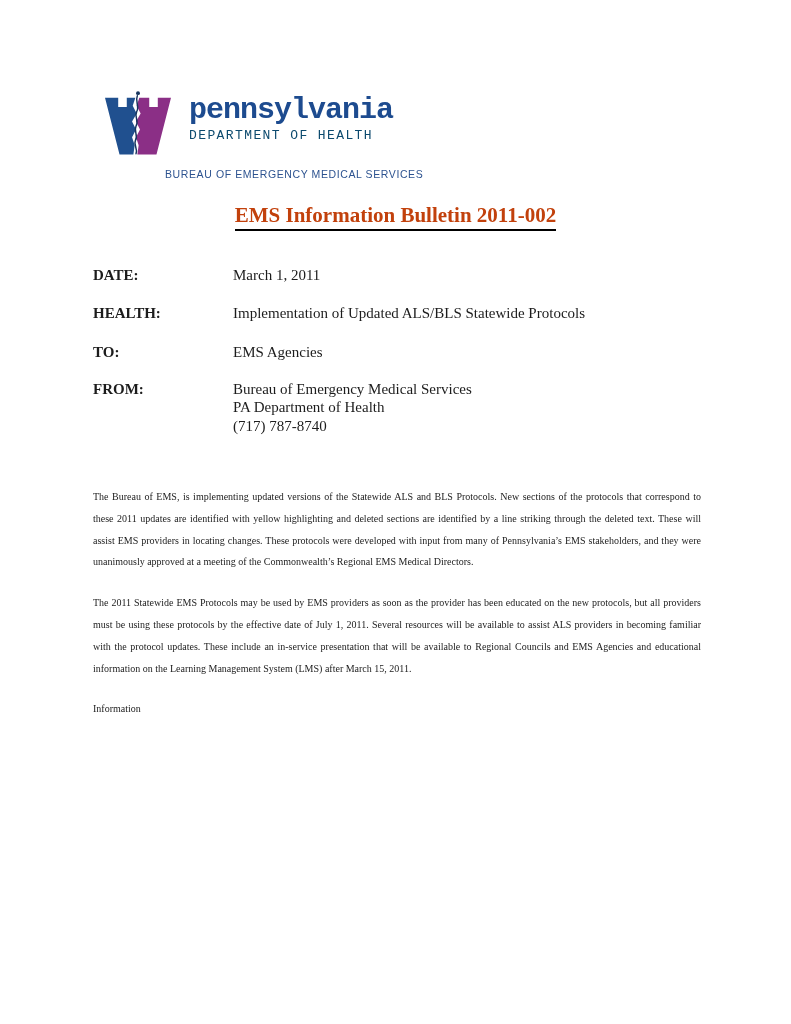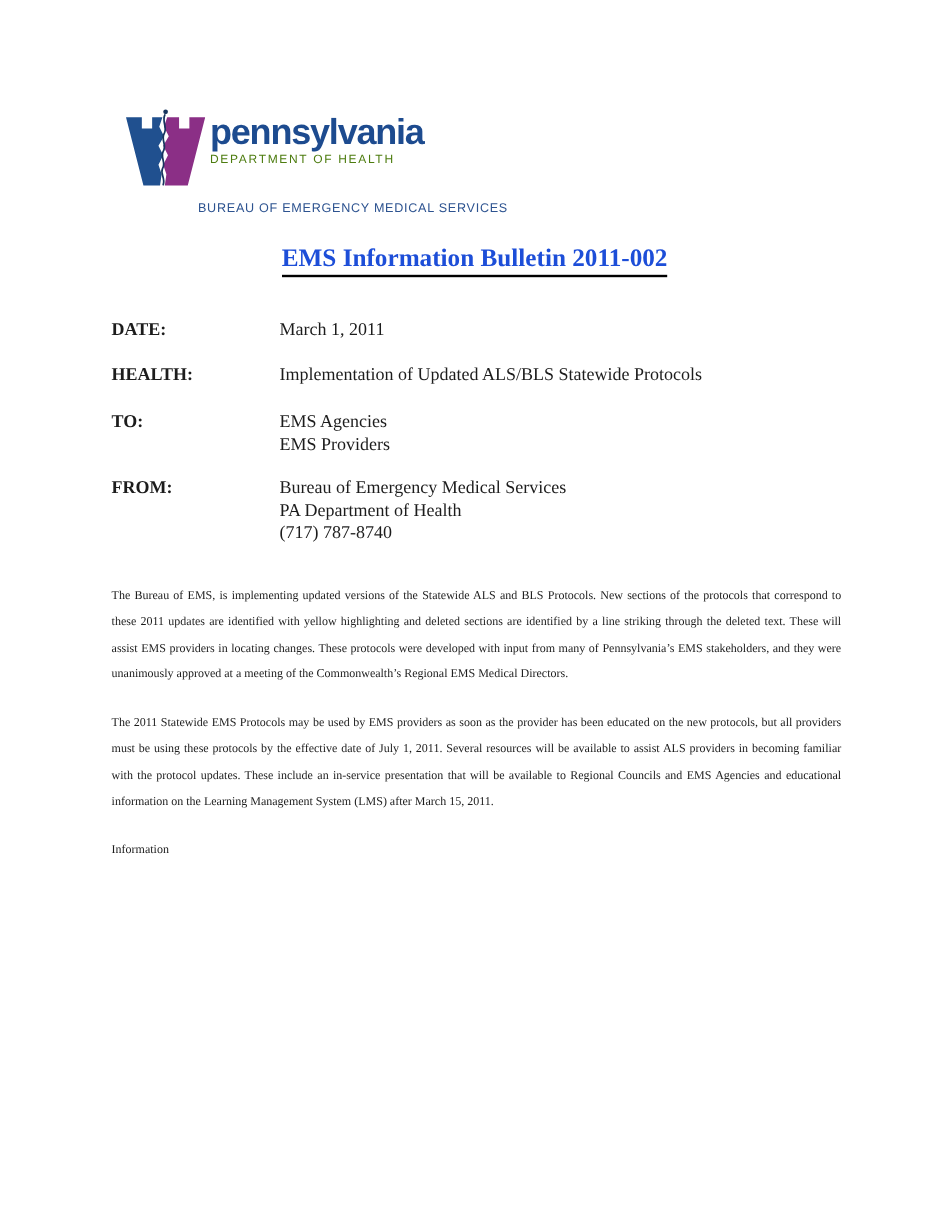--- a/index.html
+++ b/index.html
@@ -12,40 +12,40 @@
     background: #ffffff;
     font-family: "Liberation Serif", serif;
     color: #1c1c1c;
     overflow: hidden;
   }
 
   
   .logo-block { position: absolute; left: 105px; top: 88px; }
   .logo-row { display: flex; align-items: flex-start; }
   .keystone-svg { width: 66px; height: 71px; display: block; }
-  .wordmark { margin-left: 4px; padding-top: 7px; font-family: Liberation Sans, sans-serif; }
+  .wordmark { margin-left: 18px; padding-top: 7px; font-family: Liberation Mono, monospace; }
   .state-name {
     font-size: 30px; font-weight: bold; color: #1d4b8f;
     letter-spacing: -1px; line-height: 31px;
   }
   .dept {
-    font-size: 10px; color: #4d7c0f; letter-spacing: 1.4px;
+    font-size: 13px; color: #0c4a6e; letter-spacing: 1.4px;
     margin-top: 2px; font-weight: normal;
   }
   .bureau {
     margin-left: 60px; margin-top: 9px;
     font-family: "Liberation Sans", sans-serif;
     font-size: 10.5px; color: #2d5390; letter-spacing: 0.6px;
   }
 
   
   .title-wrap { position: absolute; top: 203px; left: 0; width: 791px; text-align: center; }
   .doc-title {
     display: inline-block;
-    font-size: 21px; font-weight: bold; color: #1d4ed8;
+    font-size: 21px; font-weight: bold; color: #c2410c;
     border-bottom: 2px solid #000; padding-bottom: 1px;
   }
 
   
   .memo { position: absolute; top: 266px; left: 93px; width: 612px; font-size: 15px; }
   .memo-row { display: flex; line-height: 18.5px; }
   .memo-row.gap-a { margin-bottom: 19px; }
   .memo-row.gap-b { margin-bottom: 21px; }
   .memo-row.gap-c { margin-bottom: 18px; }
   .memo-label { width: 92px; font-weight: bold; flex-shrink: 0; }
@@ -98,21 +98,20 @@
       <div class="memo-label">HEALTH:</div>
       <div class="memo-value">
         <div>Implementation of Updated ALS/BLS Statewide Protocols</div>
       </div>
     </div>
 
     <div class="memo-row gap-c">
       <div class="memo-label">TO:</div>
       <div class="memo-value">
         <div>EMS Agencies</div>
-        <div>EMS Providers</div>
       </div>
     </div>
 
     <div class="memo-row">
       <div class="memo-label">FROM:</div>
       <div class="memo-value">
         <div>Bureau of Emergency Medical Services</div>
         <div>PA Department of Health</div>
         <div>(717) 787-8740</div>
       </div>

